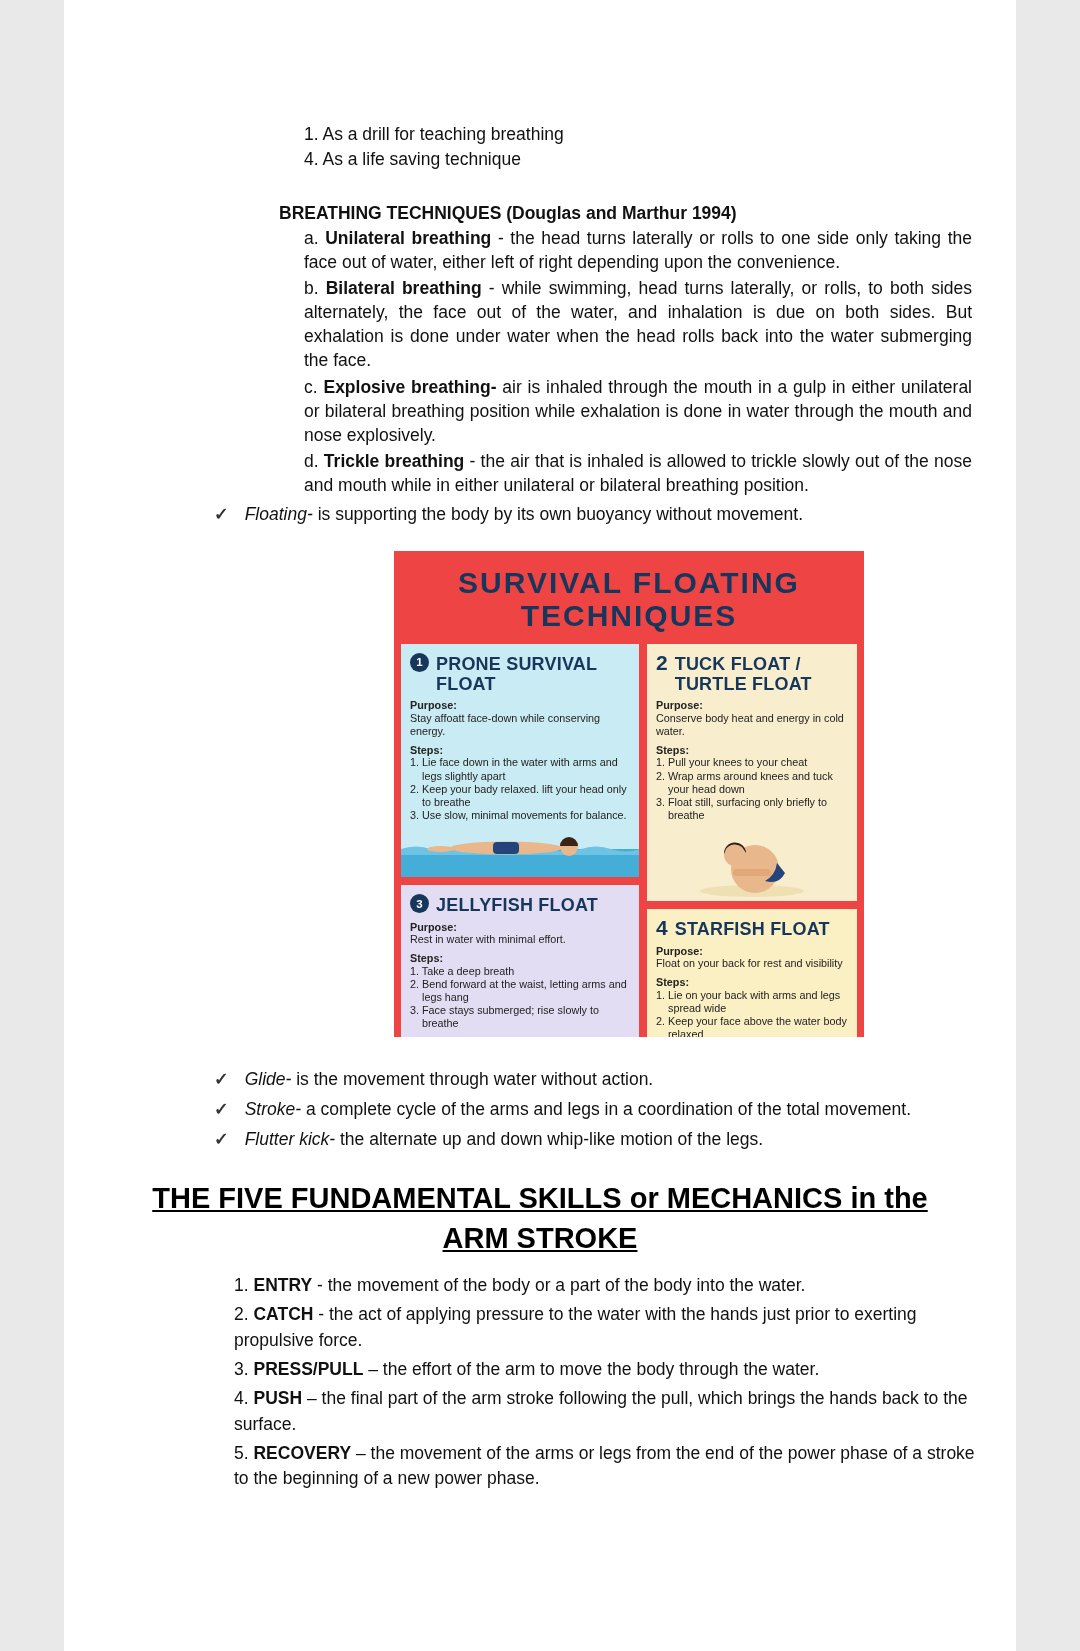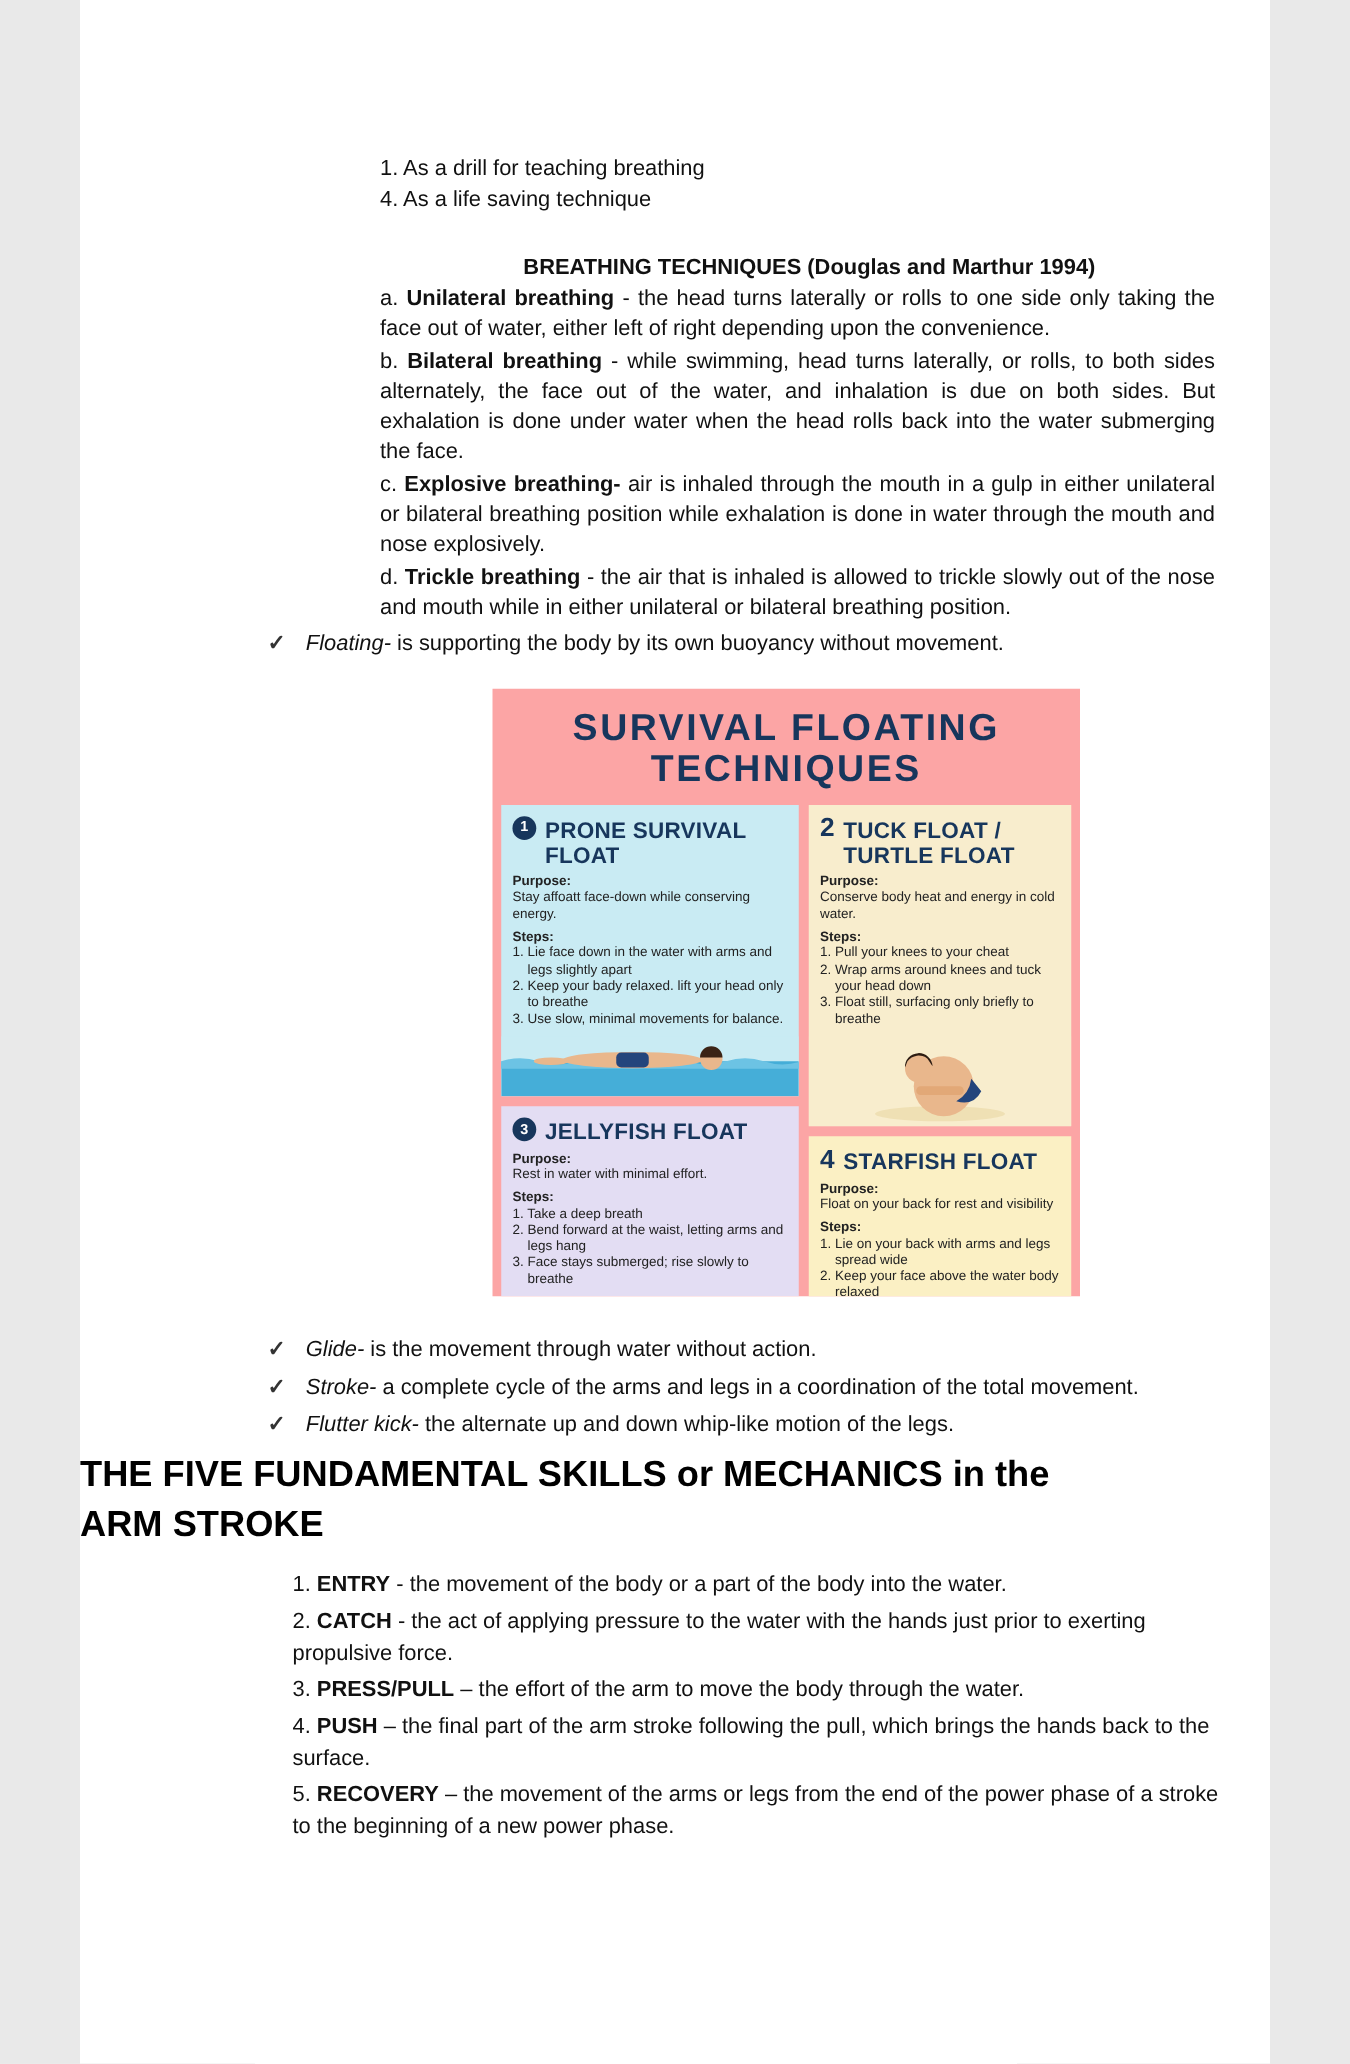--- a/index.html
+++ b/index.html
@@ -3,30 +3,30 @@
 <meta charset="utf-8">
 <style>
   html,body{margin:0;padding:0;background:#e9e9e9;}
   .page{
     position:relative;width:952px;height:1651px;background:#ffffff;
     font-family:"Liberation Sans",sans-serif;color:#111;overflow:hidden;margin:0 auto;
   }
   
   .top-list{padding-top:122px;margin-left:240px;font-size:17.5px;line-height:1.45;}
   
-  .breathing-heading{margin:30px 0 2px 215px;font-weight:bold;font-size:17.5px;text-align:center;}
+  .breathing-heading{margin:30px 0 2px 215px;font-weight:bold;font-size:17.5px;}
   .bitem{margin:2px 0 0 240px;width:668px;text-align:justify;font-size:17.5px;line-height:1.38;}
   .bitem b{font-weight:bold;}
   
   .check-row{display:flex;gap:16px;margin-left:150px;margin-top:5px;font-size:17.5px;line-height:1.42;width:780px;}
   .check-mark{font-weight:bold;color:#333;flex:0 0 auto;}
   .term-bi{font-weight:normal;font-style:italic;}
   
   .info{
-    margin:24px 0 0 330px;width:470px;height:486px;background:#fca5a5;
+    margin:24px 0 0 330px;width:470px;height:486px;background:#ef4444;
     overflow:hidden;box-sizing:border-box;padding:0 7px;
   }
   .info-title{
     text-align:center;color:#17365c;font-weight:bold;font-size:30px;line-height:1.08;
     letter-spacing:2px;padding-top:16px;
   }
   .info-grid{display:grid;grid-template-columns:238px 210px;gap:8px;padding-top:12px;}
   .col{display:flex;flex-direction:column;gap:8px;}
   .panel{box-sizing:border-box;}
   .p1{background:#c9ebf3;}
@@ -42,21 +42,21 @@
   }
   .bignum{flex:0 0 auto;font-size:21px;font-weight:bold;color:#17365c;line-height:1;}
   .ptitle{font-weight:bold;color:#17365c;font-size:18px;line-height:1.12;letter-spacing:.2px;padding-top:2px;}
   .plabel{font-weight:bold;font-size:10.8px;color:#222;margin-top:5px;line-height:1.2;}
   .ptext{font-size:10.8px;color:#222;line-height:1.22;}
   .step{font-size:10.8px;color:#222;line-height:1.22;padding-left:12px;text-indent:-12px;}
   .illus{display:block;width:100%;}
   
   .check-trio{margin-top:30px;}
   
-  .main-heading{margin-top:8px;text-align:left;font-weight:bold;font-size:29px;line-height:1.4;color:#000;}
+  .main-heading{margin-top:26px;text-align:center;font-weight:bold;font-size:29px;line-height:1.4;color:#000;text-decoration:underline;}
   
   .skills{margin:14px 0 0 170px;width:742px;}
   .skill{font-size:17.5px;line-height:1.45;margin-top:4px;}
   .skill b{font-weight:bold;}
 </style>
 </head>
 <body>
 
 <div class="page">
 

